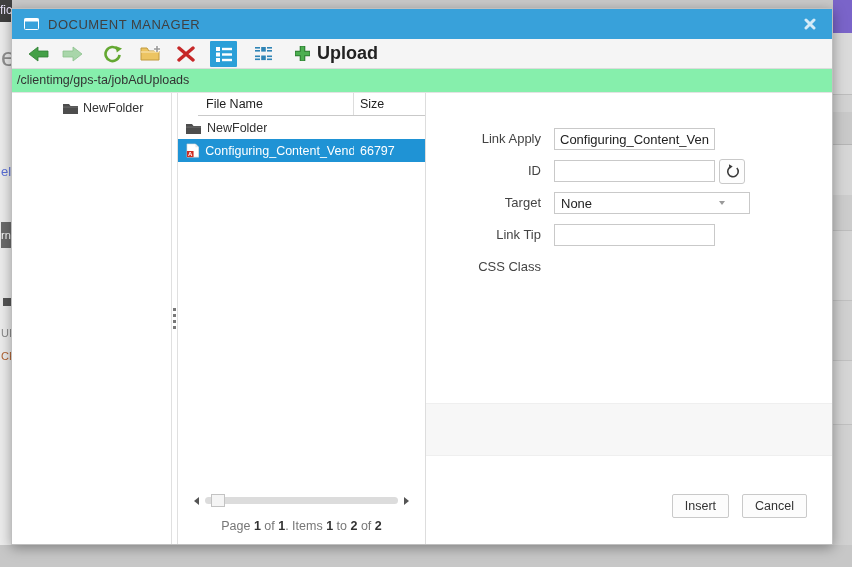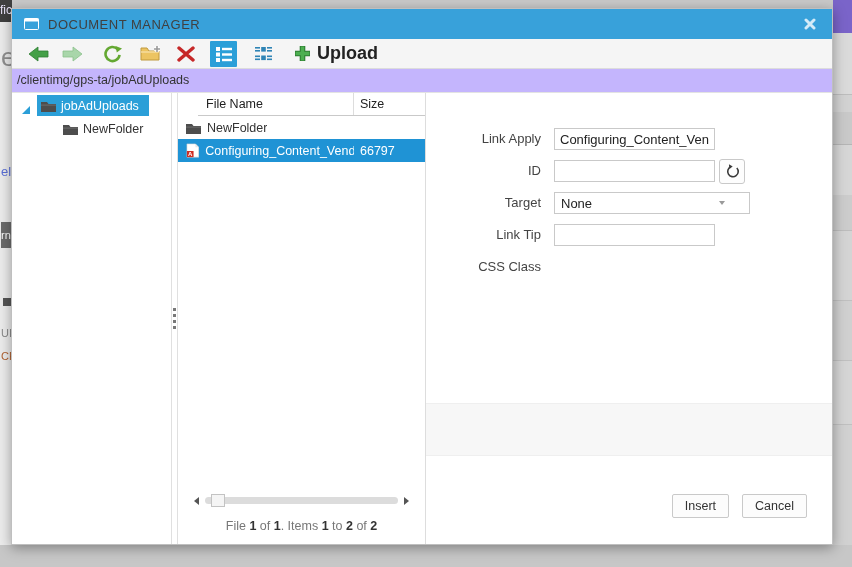--- a/index.html
+++ b/index.html
@@ -51,21 +51,21 @@
   .tb-back { margin-right:13px; } .tb-fwd { margin-right:21px; }
   .tb-refresh { margin-right:17px; } .tb-newfolder { margin-right:15px; }
   .tb-delete { margin-right:15px; }
   .view-btn { width:27px; height:26px; border-radius:1px; }
   .view-btn.sel { background:#2b9fd8; }
   .tb-grid { margin-left:13px; }
   .tb-upload { margin-left:17px; display:flex; align-items:center; }
   .tb-upload .lbl { margin-left:6px; font-size:18px; color:#222;font-weight:bold; }
   
   .address {
-    height:24px; background:#c4b5fd; border-bottom:1px solid #e3e3e3;
+    height:24px; background:#86efac; border-bottom:1px solid #e3e3e3;
     line-height:23px; padding-left:5px; font-size:12.5px; color:#333;
   }
   
   .content { position:absolute; left:0; right:0; top:84px; bottom:0; display:flex; }
   .tree-pane { width:159px; padding-top:2px; position:relative; }
   .tree-node { position:relative; height:21px; display:flex; align-items:center; }
   .tree-node .expander { position:absolute; left:9px; top:6px; }
   .tree-sel {
     position:absolute; left:25px; top:0; width:112px; height:21px;
     background:#2b9fd8; display:flex; align-items:center; padding-left:4px;
@@ -230,34 +230,20 @@
       </span>
       <span class="lbl">Upload</span>
     </span>
   </div>
 
   <div class="address">/clientimg/gps-ta/jobAdUploads</div>
 
   <div class="content">
 
     <div class="tree-pane">
-      <div class="tree-node">
-        <span class="expander">
-          <svg width="10" height="10" viewBox="0 0 10 10">
-              <polygon points="9,1 9,9 1,9" fill="#2b9fd8"></polygon>
-            </svg>
-        </span>
-        <span class="tree-sel">
-          <svg width="15" height="12" viewBox="0 0 15 12">
-              <path d="M0 2 L6 2 L7.5 4 L15 4 L15 12 L0 12 Z" fill="#4d4d4d"></path>
-              <rect x="0" y="4.6" width="15" height="1" fill="#6e6e6e"></rect>
-            </svg>
-          <span class="node-label">jobAdUploads</span>
-        </span>
-      </div>
       <div class="tree-node child">
         <svg width="15" height="12" viewBox="0 0 15 12">
             <path d="M0 2 L6 2 L7.5 4 L15 4 L15 12 L0 12 Z" fill="#4d4d4d"></path>
             <rect x="0" y="4.6" width="15" height="1" fill="#6e6e6e"></rect>
           </svg>
         <span class="node-label">NewFolder</span>
       </div>
     </div>
 
     <div class="splitter">
@@ -298,21 +284,21 @@
       </div>
 
       <div class="hscroll">
         <span class="hs-arrow left"></span>
         <span class="hs-track">
           <span class="hs-thumb"></span>
         </span>
         <span class="hs-arrow right"></span>
       </div>
 
-      <div class="pager"><span>File </span><span>1</span><span> of </span><span>1</span><span>. Items </span><span>1</span><span> to </span><span>2</span><span> of </span><span>2</span></div>
+      <div class="pager"><span>Page </span><span>1</span><span> of </span><span>1</span><span>. Items </span><span>1</span><span> to </span><span>2</span><span> of </span><span>2</span></div>
     </div>
 
     <div class="props-pane">
       <div class="form">
         <div class="form-row">
           <label>Link Apply</label>
           <input class="ctl" type="text" value="Configuring_Content_Vendor" style="">
         </div>
         <div class="form-row">
           <label>ID</label>

